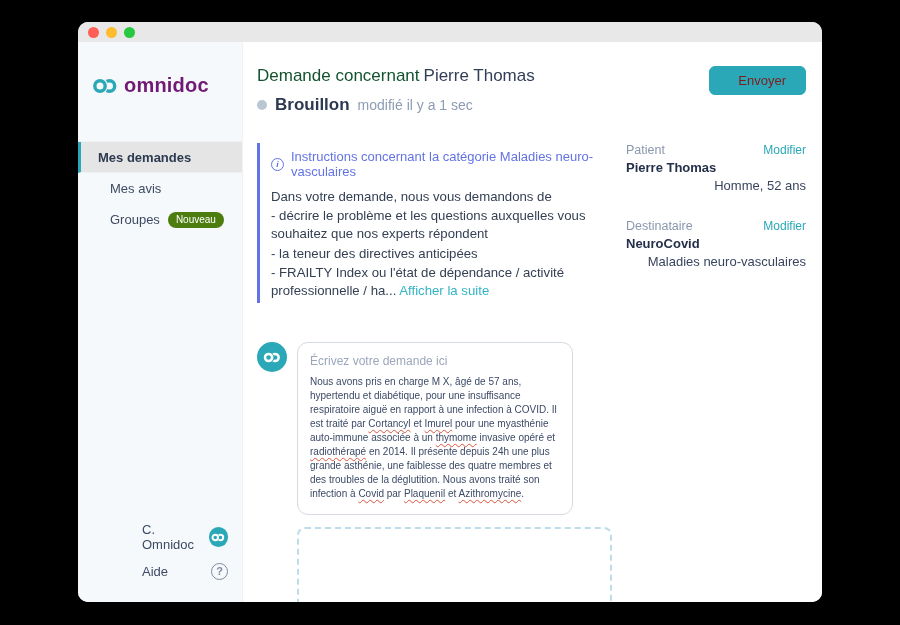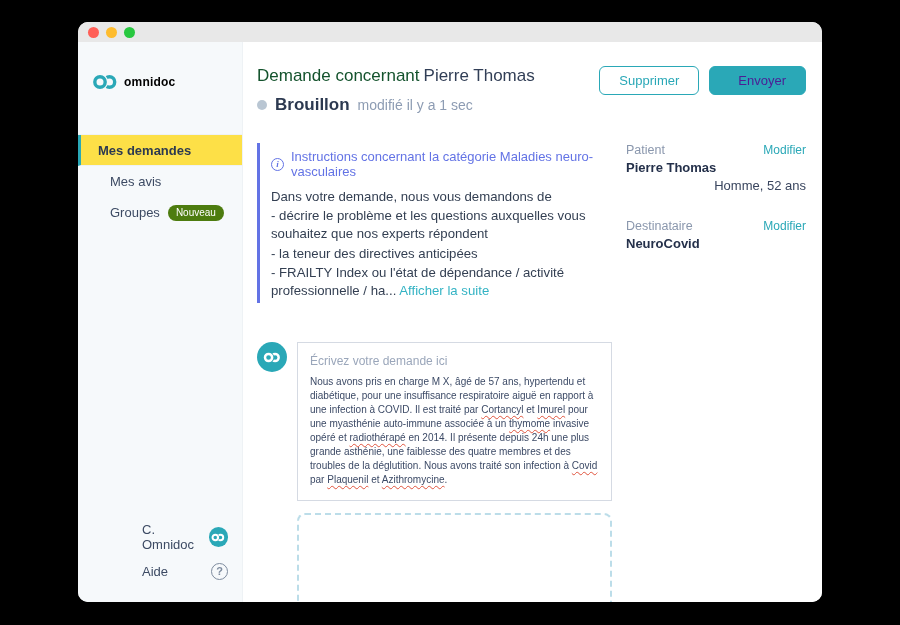--- a/index.html
+++ b/index.html
@@ -15,25 +15,25 @@
   .light { width:11px; height:11px; border-radius:50%; display:inline-block; }
   .light.red { background:#ff5f57; }
   .light.yellow { background:#febc2e; }
   .light.green { background:#28c840; }
 
   .app { display:flex; height:560px; }
 
   
   .sidebar { width:165px; min-width:165px; background:#f6f9fb; border-right:1px solid #eef2f5; position:relative; }
   .logo { display:flex; align-items:center; gap:6px; margin:32px 0 0 14px; }
-  .logo-text { color:#000000; font-size:12px; font-weight:700; letter-spacing:0.2px; }
+  .logo-text { color:#701a75; font-size:20px; font-weight:700; letter-spacing:0.2px; }
   .nav { margin-top:44px; border-top:1px solid #eef2f5; }
   .side-item { height:31px; display:flex; align-items:center; padding-left:32px;
                font-size:13px; color:#3c4a63; cursor:pointer; }
-  .side-item.active { background:#fde047; border-left:3px solid #2aa8b7; padding-left:17px;
+  .side-item.active { background:#e5e5e5; border-left:3px solid #2aa8b7; padding-left:17px;
                       font-weight:700; color:#2c3950; border-bottom:1px solid #eef2f5; }
   .badge { background:#4d7c0f; color:#fff; font-size:10px; font-weight:400; border-radius:9px;
            padding:2px 8px 3px; margin-left:8px; }
   .side-footer { position:absolute; bottom:14px; left:0; right:0;padding-left:44px; }
   .foot-row { height:34px; display:flex; align-items:center; justify-content:space-between;
               padding:0 14px 0 20px; font-size:13px; color:#3c4a63; cursor:pointer; }
   .mini-avatar { width:20px; height:20px; border-radius:50%; background:#2aa8b7;
                  display:flex; align-items:center; justify-content:center; }
   .help-circle { width:17px; height:17px; border-radius:50%; border:1.4px solid #7d8b9e;
                  border-color:#7d8b9e; color:#7d8b9e; font-size:11px; font-weight:700;
@@ -46,42 +46,42 @@
   .title-prefix { color:#14532d; }
   .title-name { color:#313e56; margin-left:4px; }
   .status-row { display:flex; align-items:center; gap:8px; margin-top:9px; }
   .status-dot { width:10px; height:10px; border-radius:50%; background:#b9c6d3; }
   .status-label { font-size:17px; font-weight:700; color:#2c3950; }
   .status-modified { font-size:14px; color:#8d9cb3; }
   .header-actions { display:flex; gap:10px; }
   .btn { height:29px; border-radius:6px; font-size:13px; font-weight:500; padding:0 19px;
          cursor:pointer; font-family:inherit; }
   .btn-outline { background:#fff; border:1px solid #2aa8b7; color:#2aa8b7; }
-  .btn-primary { background:#2aa8b7; border:1px solid #2aa8b7; color:#4c1d95;padding-left:28px; }
+  .btn-primary { background:#2aa8b7; border:1px solid #2aa8b7; color:#7f1d1d;padding-left:28px; }
 
   .content { display:flex; margin-top:28px; gap:14px; }
   .left-col { width:355px; min-width:355px; }
   .right-col { flex:1; }
 
   
   .instructions { border-left:3px solid #6373e5; padding:6px 0 2px 11px; }
   .instr-header { display:flex; align-items:center; gap:7px; margin-bottom:9px; }
   .info-icon { width:13px; height:13px; min-width:13px; border-radius:50%; border:1.3px solid #6373e5;
                color:#6373e5; font-size:9px; font-style:italic; font-weight:700; font-family:"Liberation Serif",serif;
                display:flex; align-items:center; justify-content:center; }
   .instr-title { color:#6373e5; font-size:13px; }
   .instr-body { font-size:13.2px; color:#333f52; line-height:1.38; }
   .instr-body div { margin-bottom:1px; }
   .more-link { color:#33b3c4; cursor:pointer; }
 
   
   .composer-row { display:flex; margin-top:39px; gap:10px; }
   .avatar { width:30px; height:30px; min-width:30px; border-radius:50%; background:#2aa8b7;
             display:flex; align-items:center; justify-content:center; }
-  .editor { width:315px; border:1px solid #d5dae3; border-radius:0; padding:11px 12px 13px; cursor:text; }
+  .editor { width:276px; border:1px solid #d5dae3; border-radius:11px; padding:11px 12px 13px; cursor:text; }
   .editor-placeholder { font-size:12px; color:#9aa6ba; margin-bottom:7px; }
   .editor-text { font-size:10px; color:#3c4a66; line-height:1.4; }
   .misspelled { text-decoration:underline; text-decoration-style:wavy; text-decoration-color:#e0533d;
                 text-decoration-thickness:1px; text-underline-offset:2px; }
 
   
   .dropzone { margin:12px 0 0 40px; width:315px; height:240px; border:2px dashed #bcdde9;
               border-radius:8px; padding:17px 11px 0; }
 
   
@@ -152,21 +152,20 @@
             <div class="page-title">
               <span class="title-prefix">Demande concernant</span><span class="title-name">Pierre Thomas</span>
             </div>
             <div class="status-row">
               <span class="status-dot"></span>
               <span class="status-label">Brouillon</span>
               <span class="status-modified">modifié il y a 1 sec</span>
             </div>
           </div>
           <div class="header-actions">
-            <button class="btn btn-outline">Supprimer</button>
             <button class="btn btn-primary">Envoyer</button>
           </div>
         </div>
 
         <div class="content">
           <div class="left-col">
             <section class="instructions">
               <div class="instr-header">
                 <span class="info-icon">i</span>
                 <span class="instr-title">Instructions concernant la catégorie Maladies neuro-vasculaires</span>
@@ -207,19 +206,20 @@
               </div>
               <div class="sec-name">Pierre Thomas</div>
               <div class="sec-details">Homme, 52 ans</div>
             </section>
             <section class="side-section">
               <div class="sec-head">
                 <span class="sec-label">Destinataire</span>
                 <span class="edit-link">Modifier</span>
               </div>
               <div class="sec-name">NeuroCovid</div>
+              <div class="sec-details">Maladies neuro-vasculaires</div>
             </section>
           </div>
         </div>
       </main>
     </div>
   </div>
 </div>
 
 </body></html>

